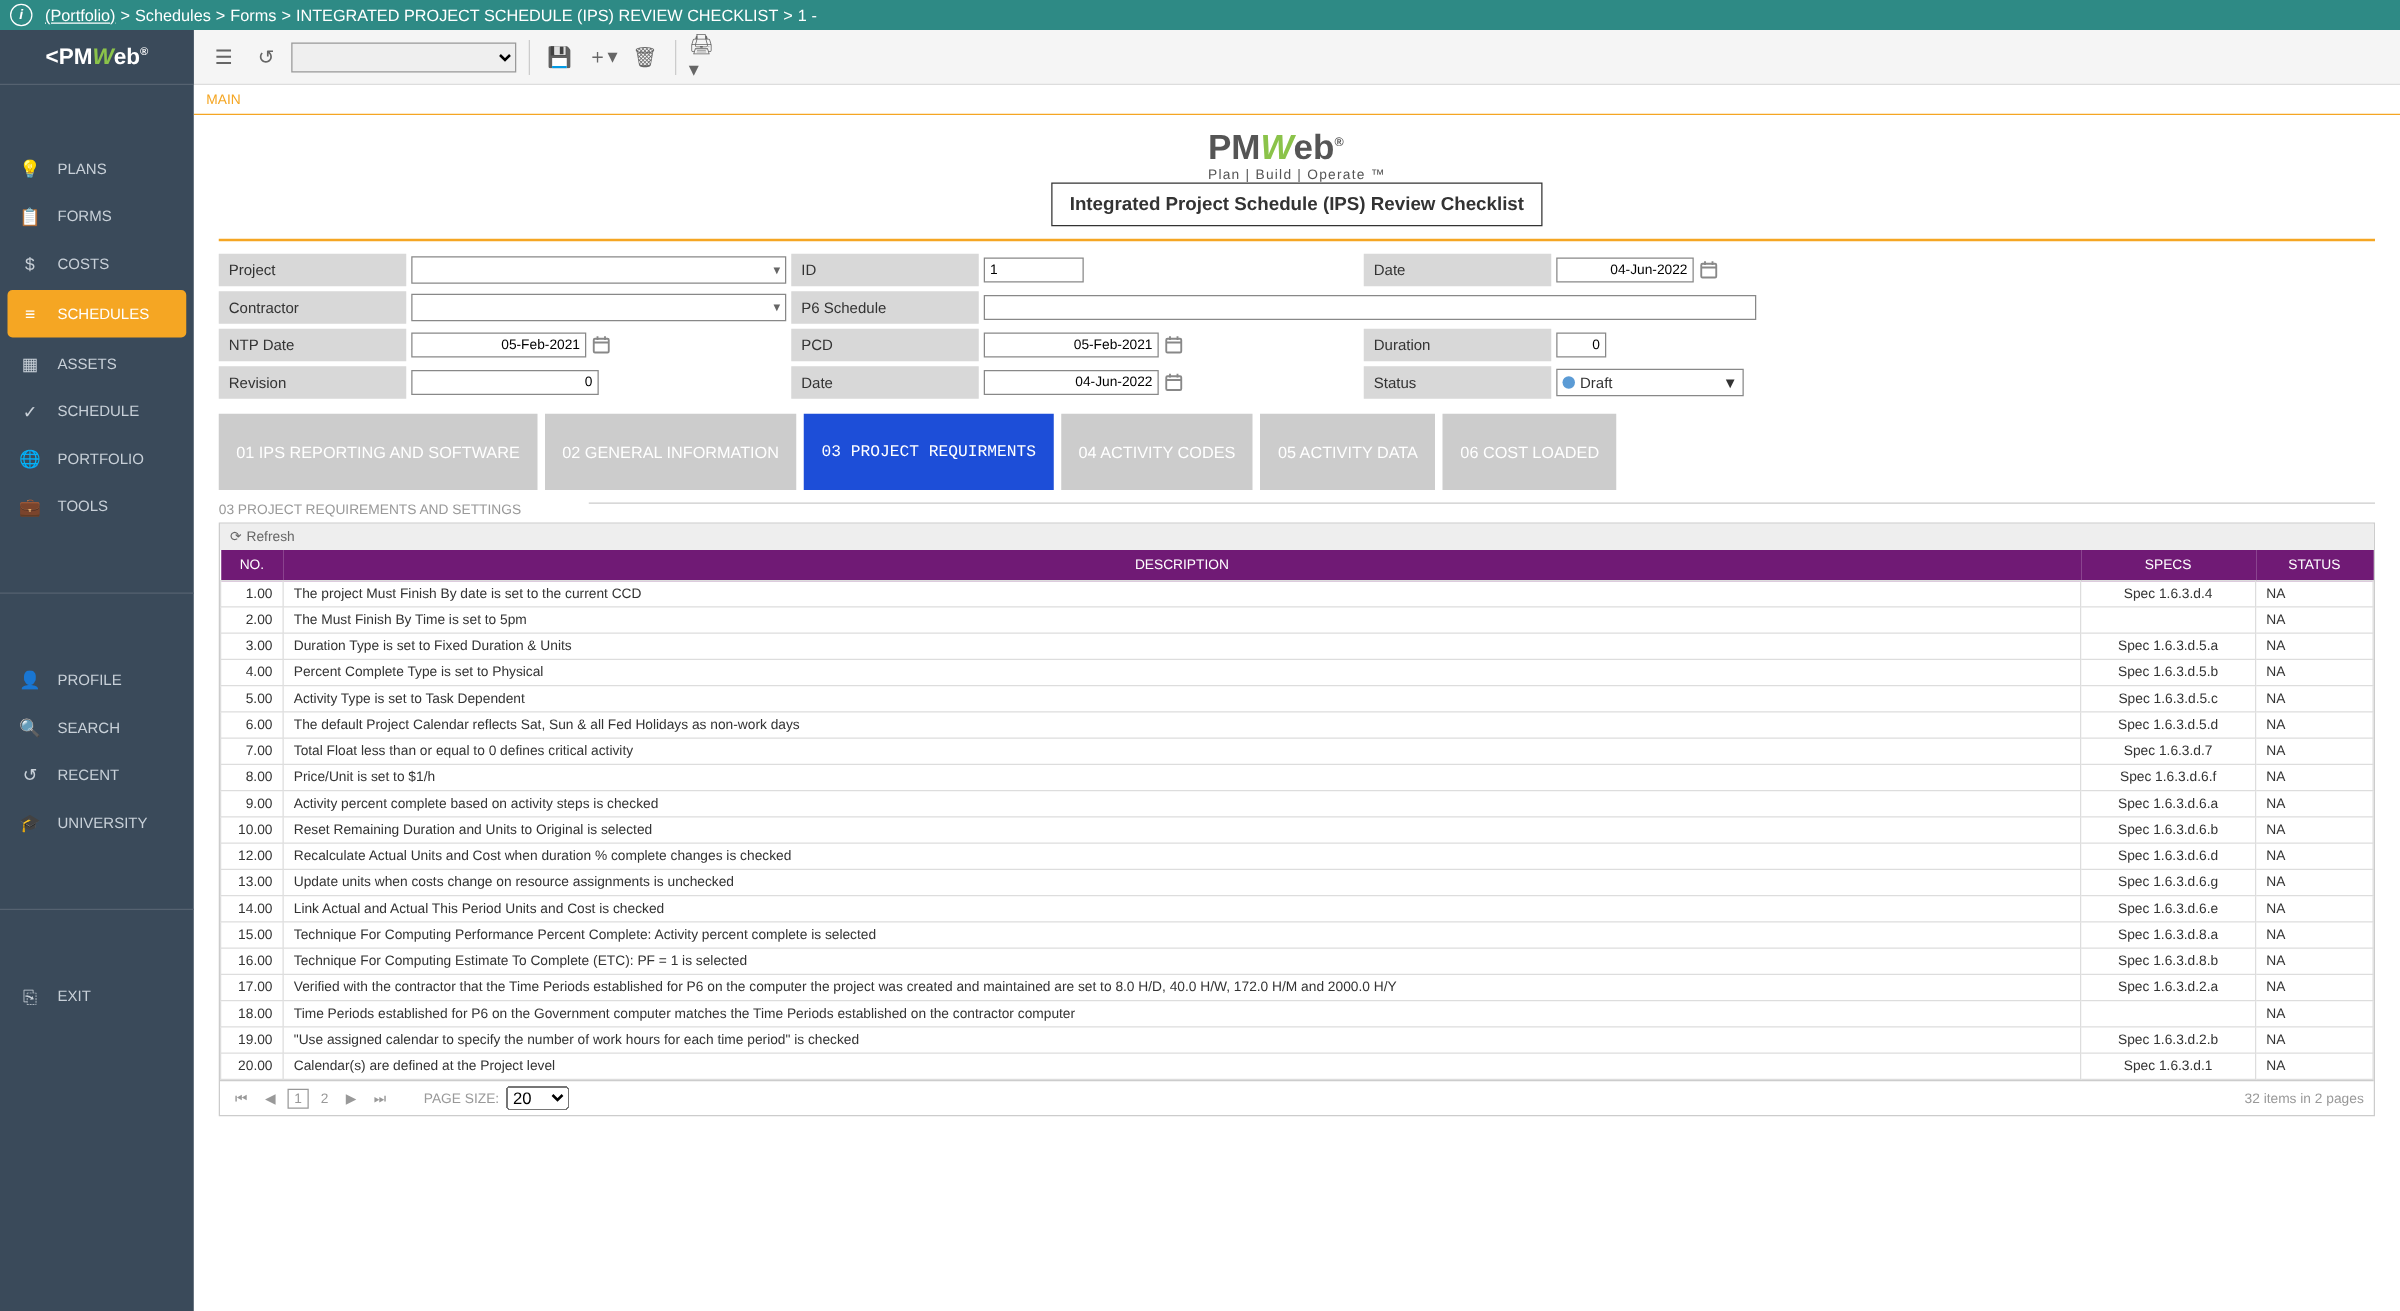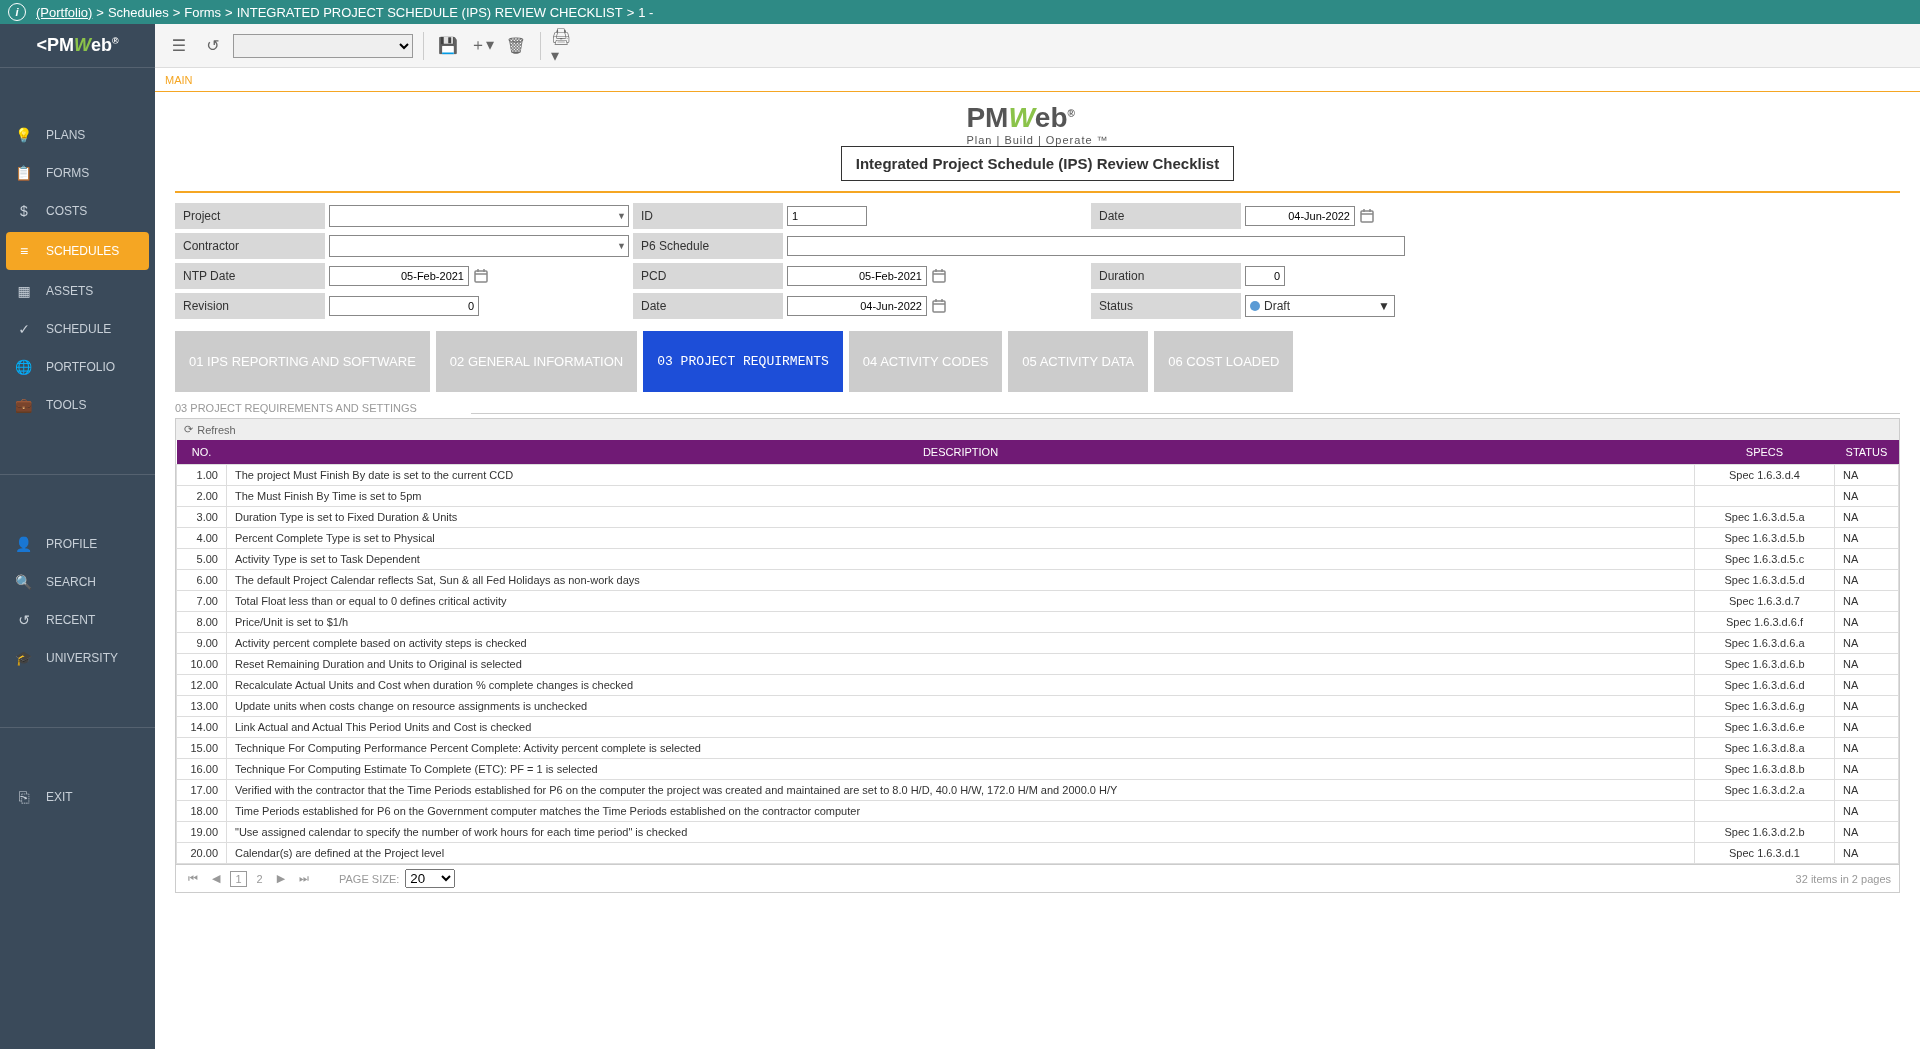--- a/index.html
+++ b/index.html
@@ -37,30 +37,30 @@
 .form-field input, .form-field select { border: 1px solid #888; padding: 3px 4px; font-size: 11px; }
 .form-field input[type="text"] { width: 100%; }
 .form-field .dropdown { width: 100%; height: 22px; border: 1px solid #888; display: flex; align-items: center; justify-content: flex-end; padding: 0 2px; background: #fff; }
 .form-field .dropdown .arrow { font-size: 9px; color: #666; }
 .cal-icon { width: 16px; height: 16px; flex-shrink: 0; }
 .status-field { display: flex; align-items: center; border: 1px solid #888; background: #fff; padding: 2px 4px; width: 150px; height: 22px; gap: 4px; }
 .status-dot { width: 10px; height: 10px; border-radius: 50%; background: #5b9bd5; }
 .section-tabs { display: flex; gap: 6px; margin-top: 12px; }
 .section-tab { background: #ccc; color: #fff; padding: 23px 14px; font-size: 13px; cursor: pointer; }
 .section-tab.active { background: #1d4ed8; font-family: Liberation Mono, monospace; }
-.section-header { display: flex; align-items: flex-end; margin: 10px 0 4px; font-size: 11px; color: #999; gap: 44px; }
+.section-header { display: flex; align-items: flex-start; margin: 10px 0 4px; font-size: 11px; color: #999; gap: 44px; }
 .section-header .line { flex: 1; height: 1px; background: #ccc; margin-left: 10px; }
 .table-area { border: 1px solid #ccc; }
 .refresh-row { background: #eee; padding: 4px 8px; font-size: 11px; color: #666; display: flex; align-items: center; gap: 4px; }
 .data-table { width: 100%; border-collapse: collapse; font-size: 11px; }
 .data-table th { background: #701a75; color: #fff; padding: 6px 8px; text-align: center; font-weight: normal; }
 .data-table td { border: 1px solid #ddd; padding: 4px 8px; }
 .data-table td.no { text-align: right; width: 50px; }
 .data-table td.specs { width: 140px; text-align: center; }
-.data-table td.status { width: 64px; }
+.data-table td.status { width: 94px; }
 .pager { padding: 4px 8px; display: flex; align-items: center; gap: 6px; font-size: 11px; color: #999; border-top: 1px solid #ccc; }
 .pager-btn { cursor: pointer; padding: 2px 4px; }
 .pager-page { border: 1px solid #999; padding: 1px 4px; }
 .pager-info { margin-left: auto; }
 svg.cal { fill: none; stroke: #888; stroke-width: 1.5; }
 </style>
 </head>
 <body>
 
 <div class="topbar">

